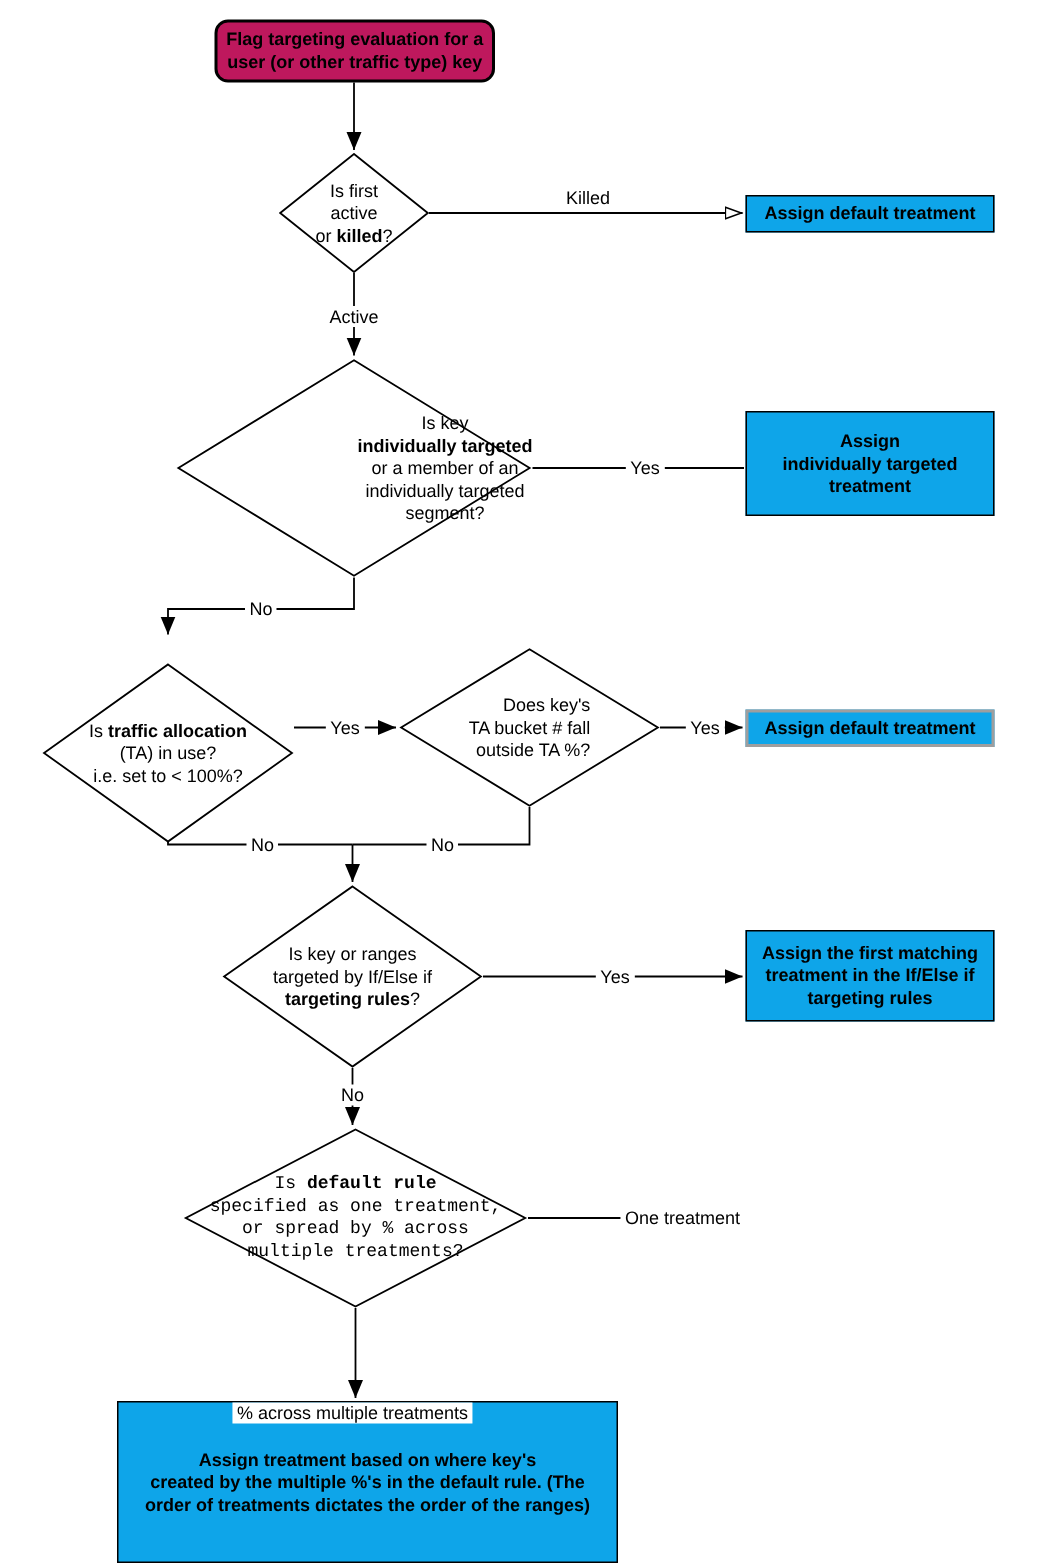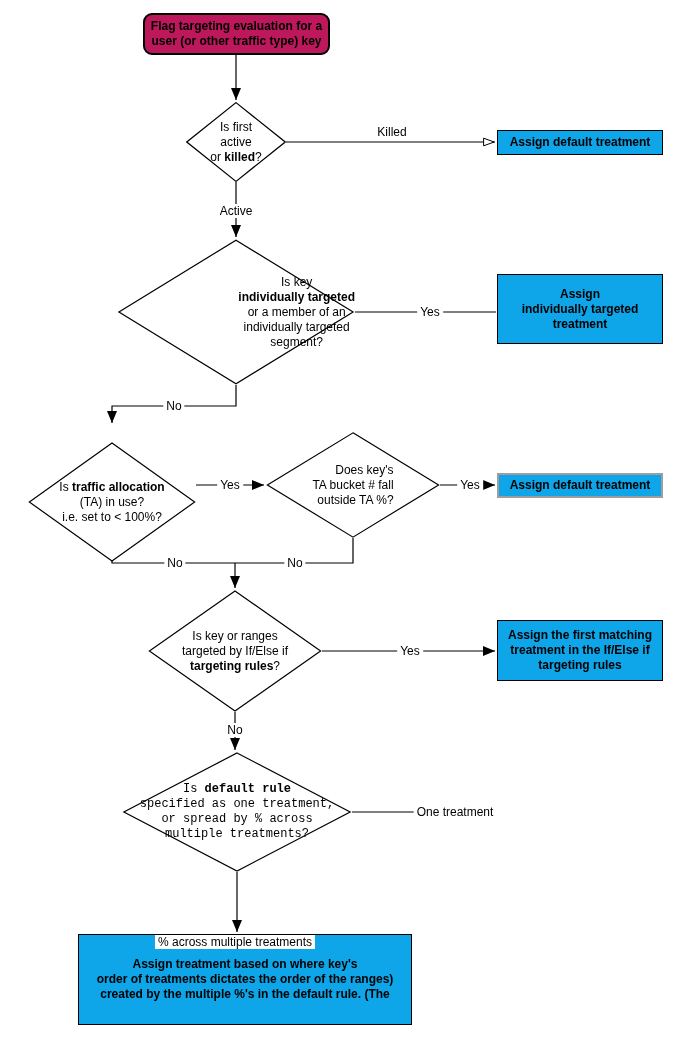--- a/index.html
+++ b/index.html
@@ -151,25 +151,25 @@
     </svg>
     <div class="txt">
       <div><span>Is </span><span class="b">default rule</span></div>
       <div>specified as one treatment,</div>
       <div>or spread by % across</div>
       <div>multiple treatments?</div>
     </div>
   </div>
 
 
-  <div class="node rect" style="left:78px;top:934px;width:334px;height:91px;">
+  <div class="node rect" style="left:78px;top:934px;width:334px;height:108px;">
     <div class="txt">
       <div>Assign treatment based on where key's</div>
+      <div>created by the multiple %'s in the default rule. (The</div>
       <div>order of treatments dictates the order of the ranges)</div>
-      <div>created by the multiple %'s in the default rule. (The</div>
     </div>
   </div>
 
   <div class="elabel" style="left:392px;top:132px;">Killed</div>
   <div class="elabel" style="left:236px;top:211px;">Active</div>
   <div class="elabel" style="left:430px;top:312px;">Yes</div>
   <div class="elabel" style="left:174px;top:406px;">No</div>
   <div class="elabel" style="left:230px;top:485px;">Yes</div>
   <div class="elabel" style="left:470px;top:485px;">Yes</div>
   <div class="elabel" style="left:175px;top:563px;">No</div>

